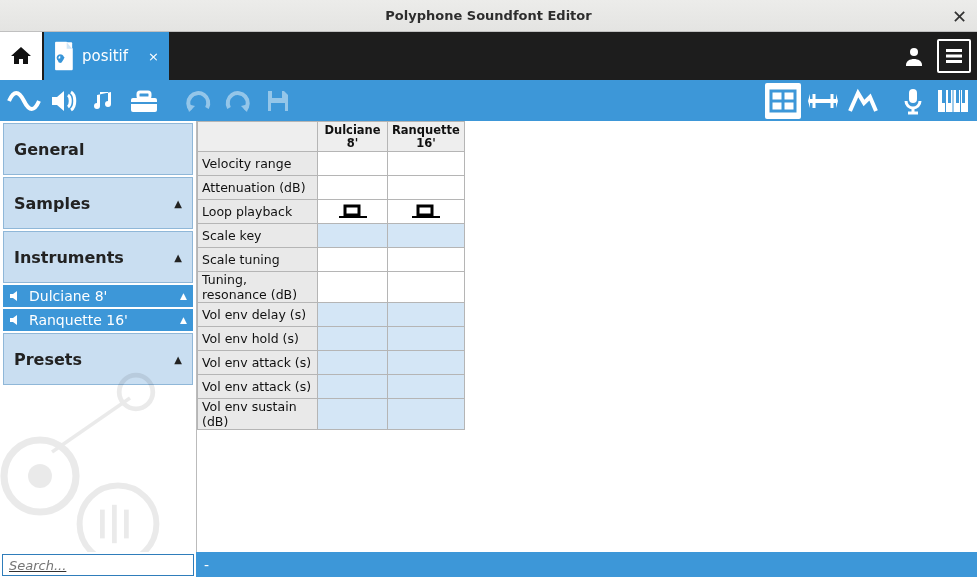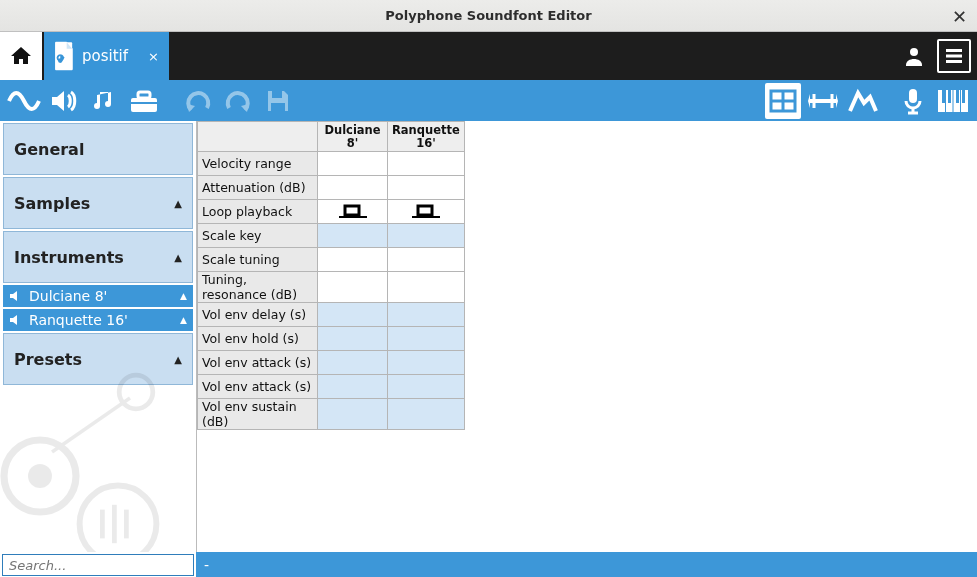--- a/index.html
+++ b/index.html
@@ -53,21 +53,21 @@
 th.colhead.first { width:120px; background:#eee; }
 td.rowlabel { width:120px; background:#e9e9e9; padding:0 4px; font-size:12.5px; }
 td.cell { width:70px; text-align:right; padding:0 6px; }
 tr.shade td.cell { background:#d4e6f6; }
 td.cell.editing { background:#fff; outline:2px solid #7aa; outline-offset:-1px; }
 .loopicon { display:inline-block; vertical-align:middle; }
 
 
 .bottom { display:flex; height: 25px; }
 .searchwrap { width:196px; padding:2px 2px 0 2px; }
-.search { width:100%; height:22px; border:1px solid #2f7dbb; padding:0 6px; font-size:13px; color:#333; font-style:italic; }
+.search { width:100%; height:22px; border:1px solid #2f7dbb; padding:0 6px; font-size:13px; color:#333; font-style:italic;text-decoration:underline; }
 .statusbar { flex:1; background:#3d97d8; color:#fff; font-size:14px; padding:0 8px; display:flex; align-items:center; }
 
 
 svg { overflow: visible; }
 </style>
 </head>
 <body>
 
 <div class="titlebar">
   <div class="title">Polyphone Soundfont Editor</div>

